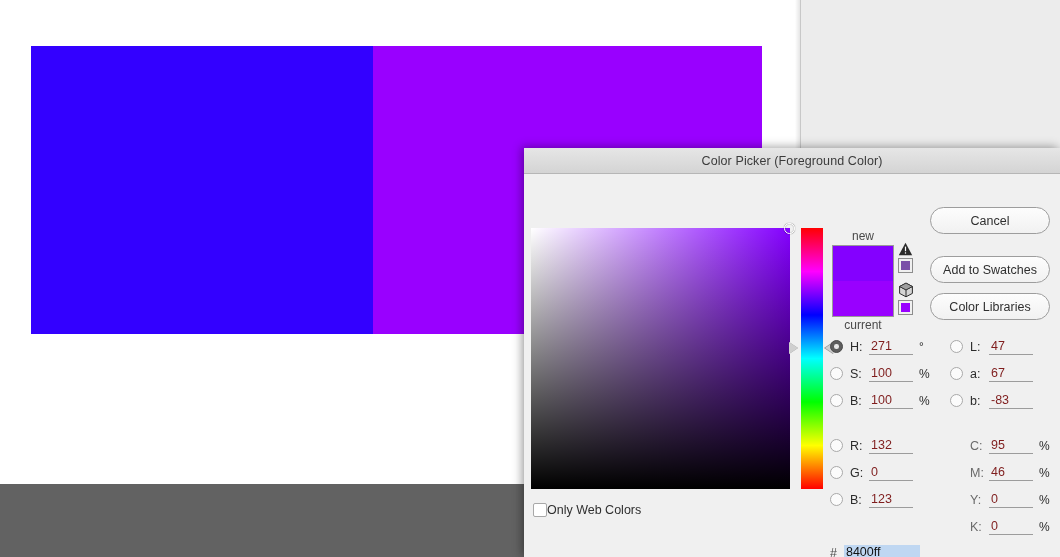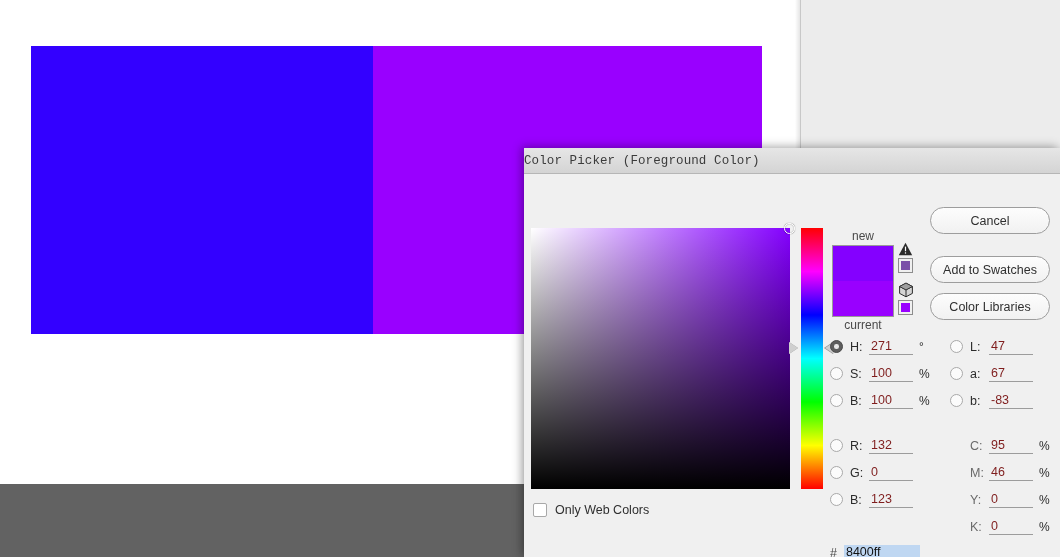--- a/index.html
+++ b/index.html
@@ -61,23 +61,22 @@
     background: #f0f0f0;
     box-shadow: -3px -2px 9px rgba(0,0,0,0.25), 0 2px 8px rgba(0,0,0,0.18);
     box-sizing: border-box;
   }
   #dialog-titlebar {
     height: 25px;
     background: linear-gradient(to bottom, #e6e6e6 0%, #d4d4d4 100%);
     border-bottom: 1px solid #b6b6b6;
     display: flex;
     align-items: center;
-    justify-content: flex-start;
+    justify-content: center;
     position: relative;
-    font-family: Liberation Mono, monospace;
   }
   #dialog-title {
     font-size: 12.5px;
     color: #3b3b3b;
     letter-spacing: 0.1px;
   }
   #dialog-body {
     position: relative;
     width: 100%;
     height: 384px;
@@ -199,21 +198,20 @@
   #btn-cancel { margin-top: 0; }
   #btn-add-swatches { margin-top: 22px; }
   #btn-color-libraries { margin-top: 10px; }
 
   
   #only-web-colors-row {
     position: absolute;
     left: 9px; top: 329px;
     display: flex;
     align-items: center;
-    gap: 8px;
     cursor: pointer;
   }
   #only-web-colors-box {
     width: 14px; height: 14px;
     background: #ffffff;
     border: 1px solid #a8a8a8;
     border-radius: 2px;
     box-sizing: border-box;
   }
   #only-web-colors-label {

